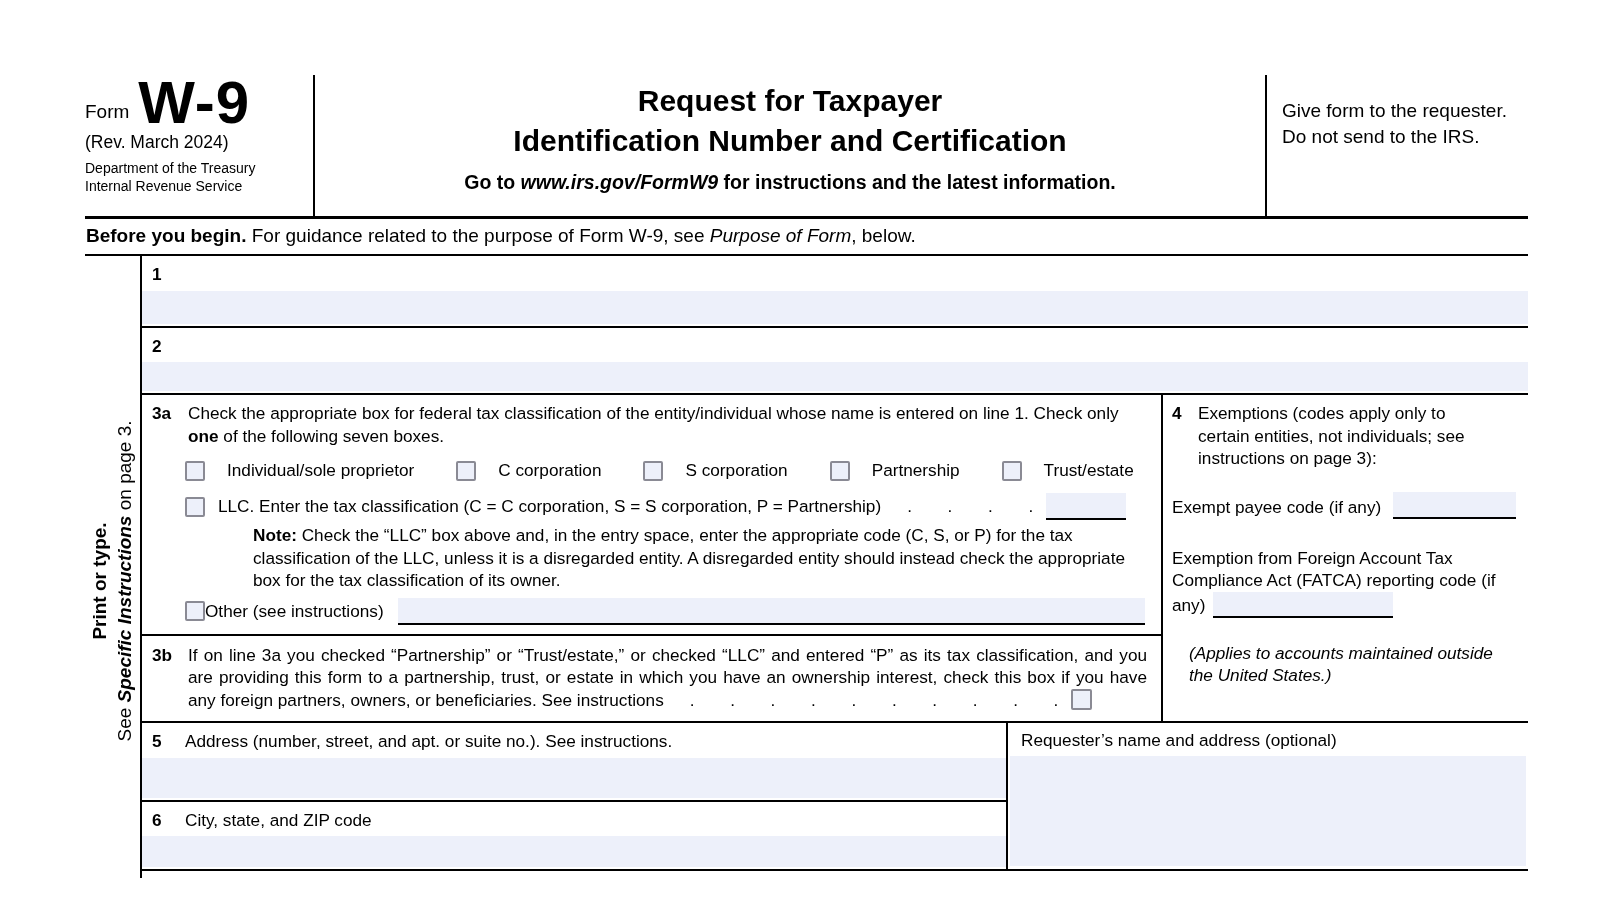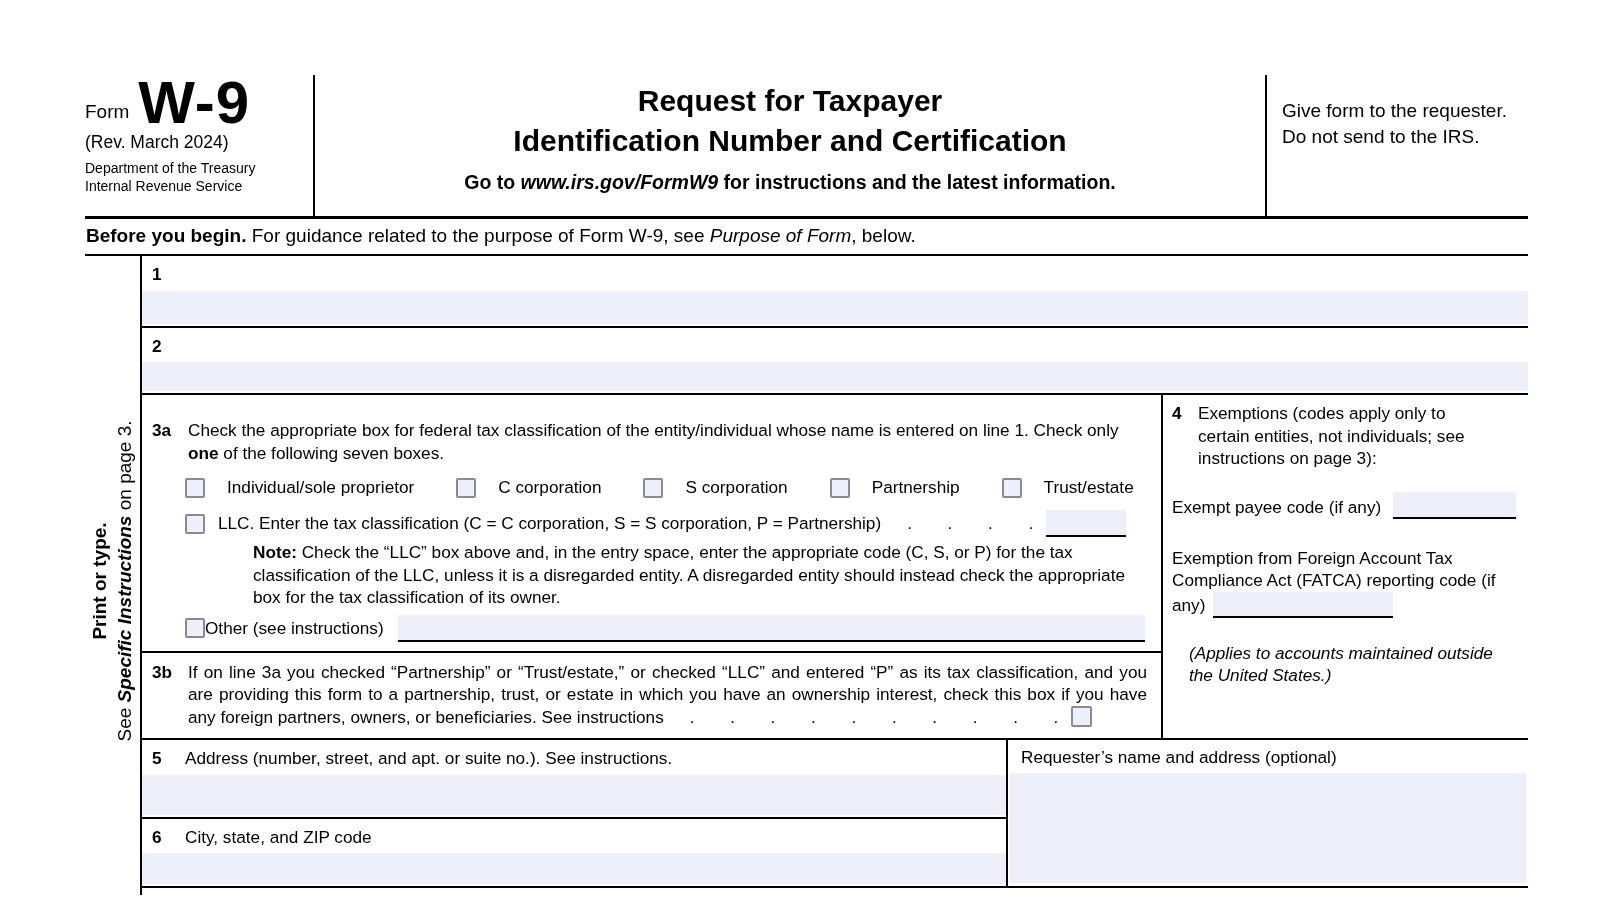--- a/index.html
+++ b/index.html
@@ -46,21 +46,21 @@
   .bold { font-weight:bold; }
 
   .field { background:var(--field-bg,#edf0fa); }
   .field-block { height:33px; margin:5px 0 2px 0; }
   .field-block.h29 { height:29px; }
   .field-underline { border-bottom:2px solid #000; height:27px; }
 
   
   .row3 { display:flex; align-items:stretch; }
   .r3-left { flex:1; border-right:2px solid #000; min-width:0; display:flex; flex-direction:column; }
-  .r3-pad { padding:24px 14px 0 10px; }
+  .r3-pad { padding:7px 14px 0 10px; }
   .checkbox { width:20px; height:20px; background:var(--field-bg,#edf0fa);
               border:2px solid var(--checkbox-border,#8a8a94); border-radius:2px; flex-shrink:0; }
   .cb-row { display:flex; align-items:center; margin:13px 14px 0 43px; font-size:17.2px; }
   .cb-item { display:flex; align-items:center; margin-right:42px; }
   .cb-item:last-child { margin-right:0; }
   .cb-item .cb-label { margin-left:22px; white-space:nowrap; }
   .llc-row { display:flex; align-items:center; margin:12px 14px 0 43px; font-size:17.2px; }
   .llc-row .cb-label { margin-left:13px; }
   .dots { white-space:pre; letter-spacing:1px; margin-left:26px; font-size:17.2px; }
   .llc-field { width:80px; margin-left:12px; }

